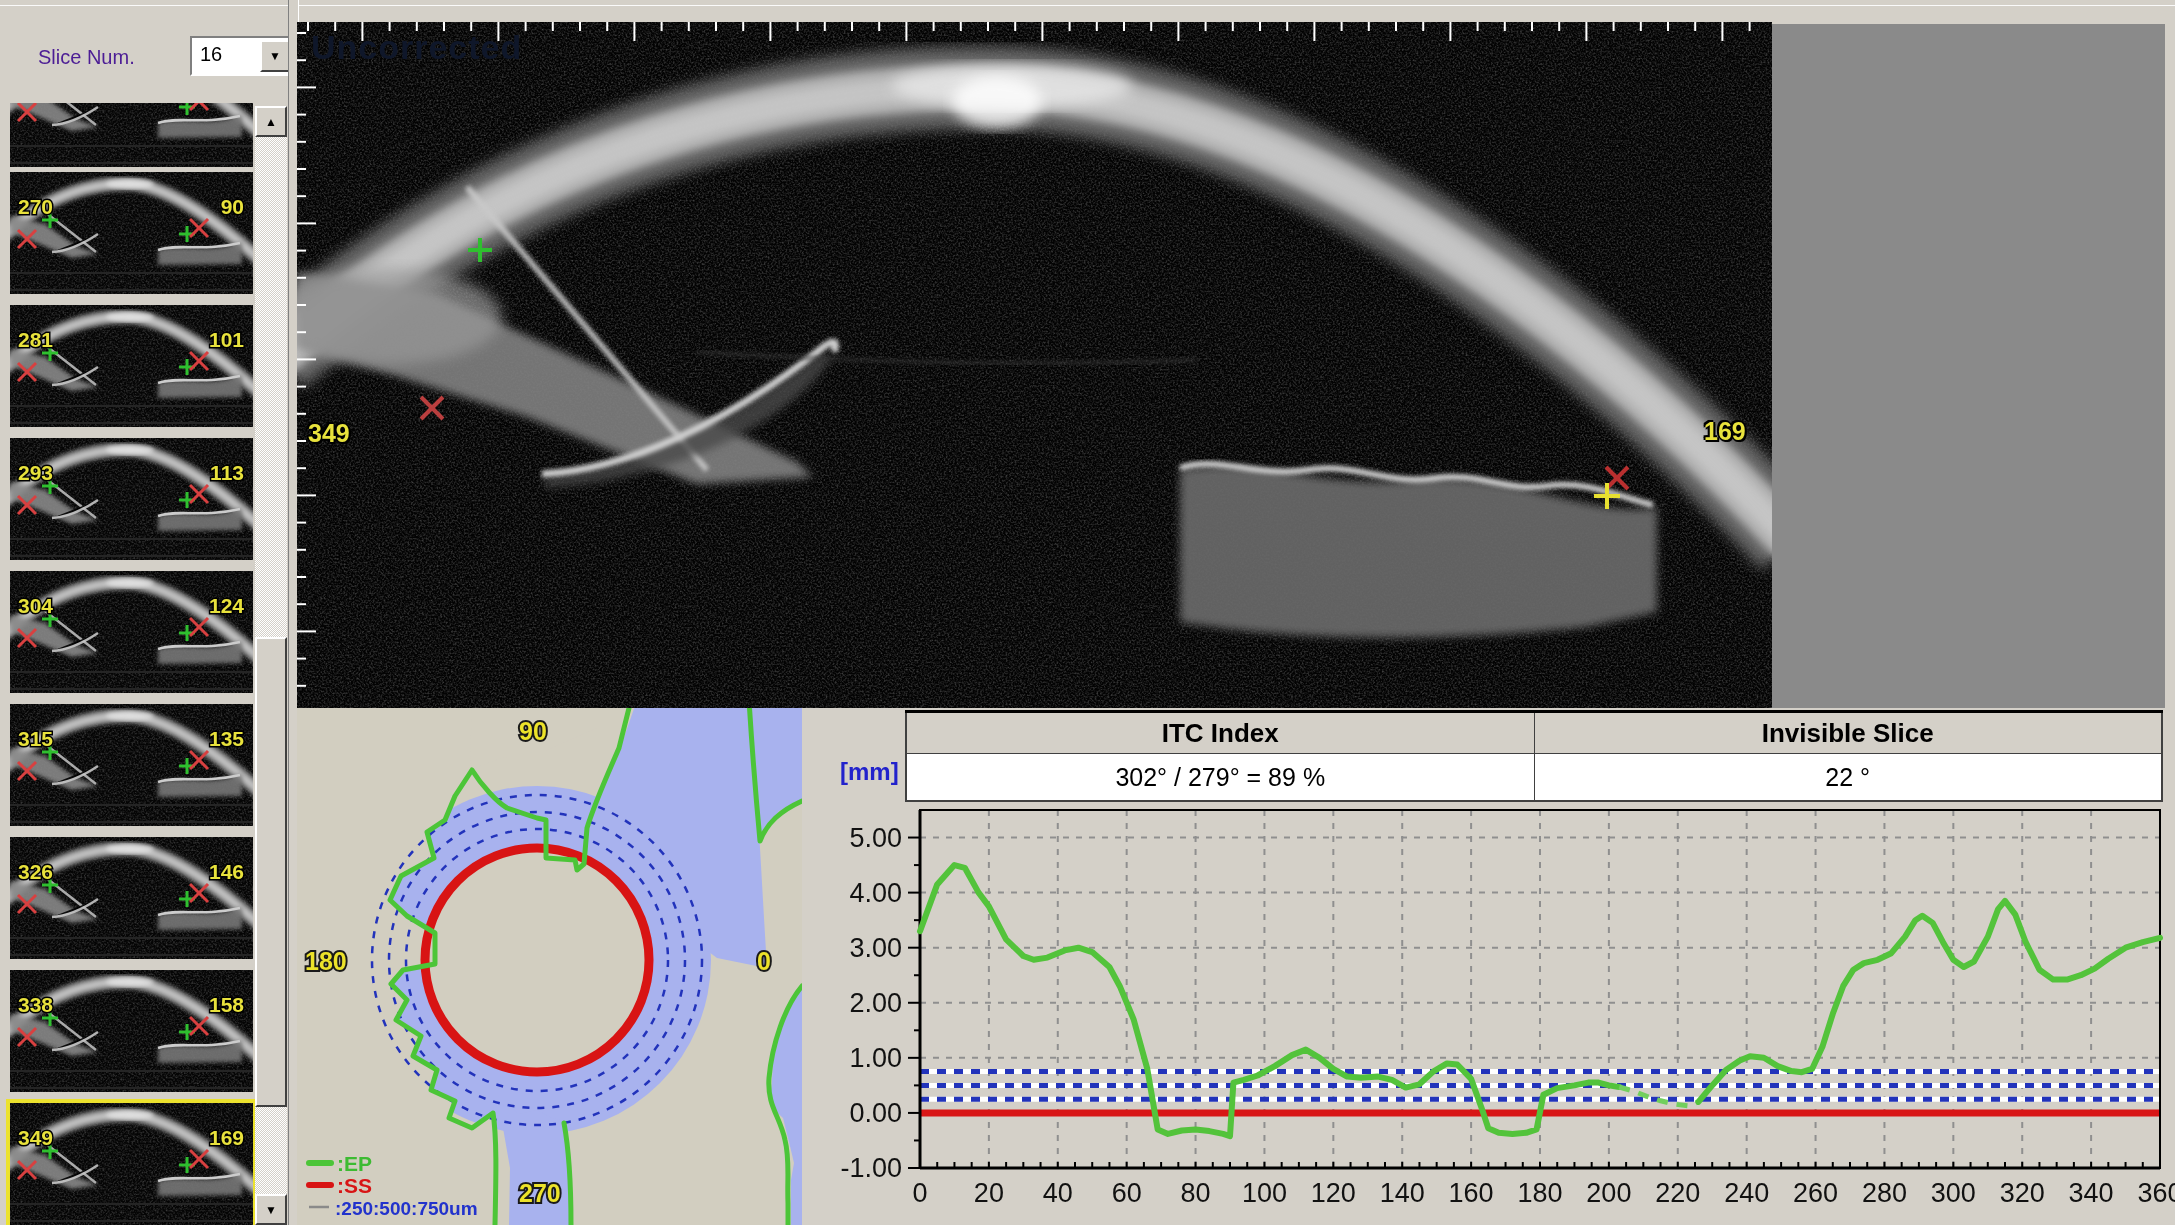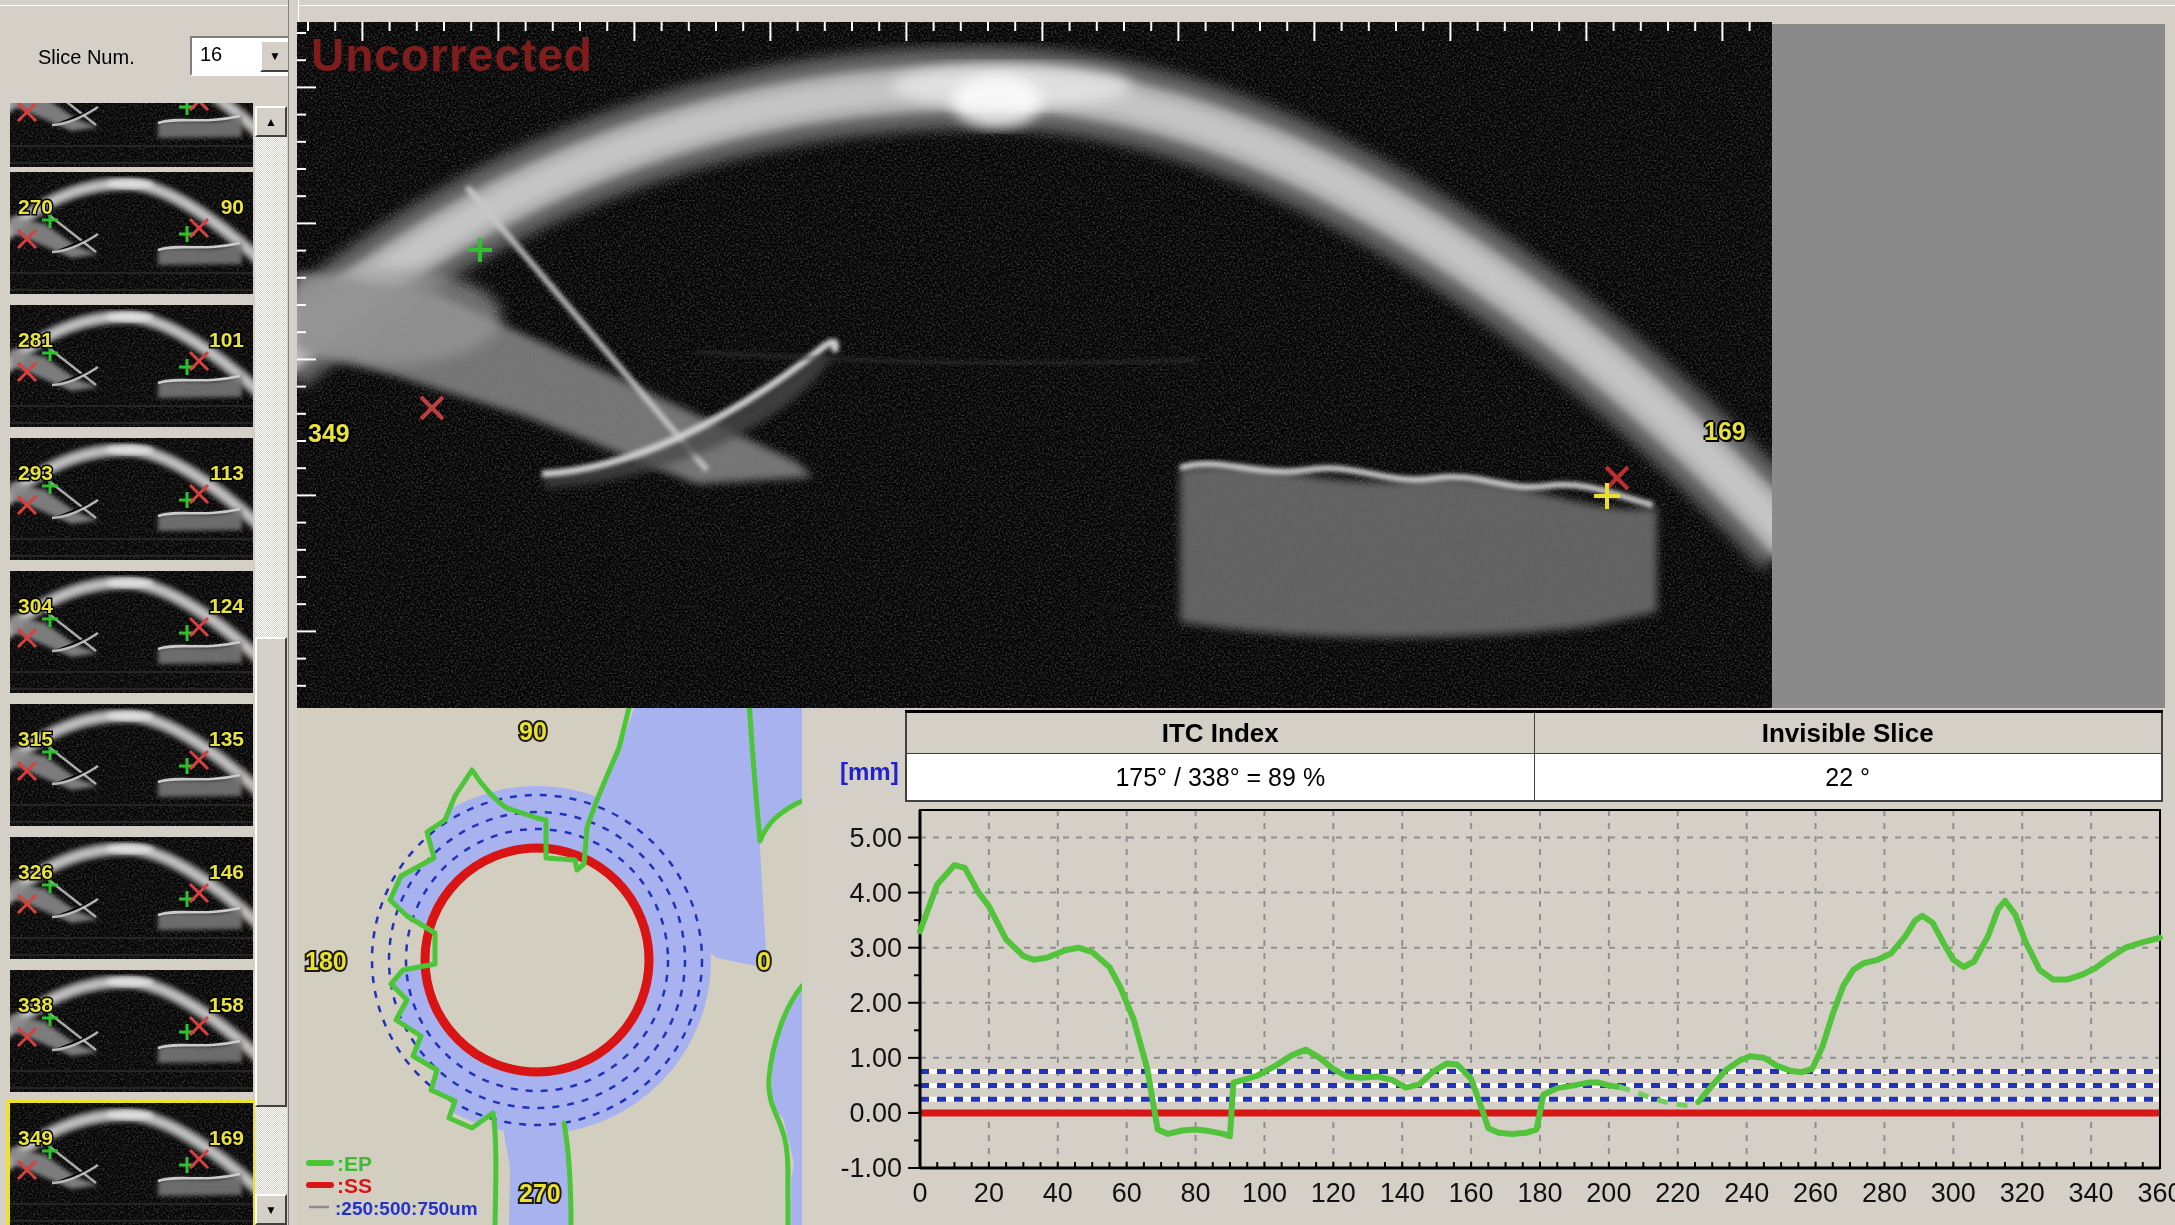--- a/index.html
+++ b/index.html
@@ -2,36 +2,36 @@
 <html><head>
 <meta charset="utf-8">
 <style>
   html,body{margin:0;padding:0;background:#6b6b6b;}
   #app{position:relative;width:2175px;height:1225px;background:#d4d0c8;overflow:hidden;
        font-family:"Liberation Sans",sans-serif;}
   .abs{position:absolute;}
   
   .inset{border-top:2px solid #7f7f7f;border-left:2px solid #7f7f7f;border-bottom:2px solid #ffffff;border-right:2px solid #ffffff;margin-left:40px;}
   .outset{border-top:2px solid #ffffff;border-left:2px solid #ffffff;border-bottom:2px solid #404040;border-right:2px solid #404040;background:#d4d0c8;}
-  #slice-label{left:38px;top:46px;font-size:20px;color:#000000;}
+  #slice-label{left:38px;top:46px;font-size:20px;color:#4c1d95;}
   #combo{left:150px;top:36px;width:100px;height:36px;background:#fff;}
   #combo-value{left:8px;top:5px;font-size:20px;color:#000;}
   #combo-btn{right:2px;top:2px;width:26px;height:28px;display:flex;align-items:center;justify-content:center;font-size:12px;color:#000;}
   .thumb-wrap{left:10px;width:243px;height:122px;background:#000;}
   .thumb-sel{box-shadow:0 0 0 4px #ece22e;}
   .thumb-partial{height:64px;overflow:hidden;}
   .thumb-partial svg{margin-top:-58px;display:block;}
   #scrollbar{left:255px;top:106px;width:32px;height:1119px;
      background:conic-gradient(#ffffff 25%,#d4d0c8 0 50%,#ffffff 0 75%,#d4d0c8 0) 0 0/2px 2px;}
   .sb-btn{left:0;width:28px;height:27px;display:flex;align-items:center;justify-content:center;font-size:12px;color:#000;}
   #sb-thumb{left:0;top:531px;width:28px;height:466px;}
   #divider{left:288px;top:0;width:9px;height:1225px;background:#d4d0c8;border-left:1px solid #808080;border-right:1px solid #ffffff;}
   #top-highlight{left:0;top:5px;width:2175px;height:1px;background:#fafafa;}
   #scan-wrap{left:297px;top:22px;width:1475px;height:686px;background:#000;}
-  #uncorrected{left:311px;top:28px;font-size:46px;font-weight:bold;color:#7f1d1d;letter-spacing:1px;}
+  #uncorrected{left:311px;top:28px;font-size:34px;font-weight:bold;color:#0f172a;letter-spacing:1px;}
   .scan-angle{font-size:25px;font-weight:bold;color:#e8e23c;
      text-shadow:-2px 0 #000,2px 0 #000,0 -2px #000,0 2px #000,2px 2px #000,-2px -2px #000;}
   #scan-angle-left{left:308px;top:419px;}
   #scan-angle-right{left:1704px;top:417px;}
   #gray-area{left:1772px;top:24px;width:393px;height:684px;background:#8a8a8a;}
   #map-wrap{left:297px;top:708px;width:505px;height:517px;}
   #mm-label{left:840px;top:758px;font-size:24px;font-weight:bold;color:#2222cc;}
   #itc-table{left:905px;top:710px;width:1258px;border:2px solid #404040;border-top:3px solid #000;background:#3b82f6;border-collapse:collapse;}
   #itc-table th{background:#d4d0c8;font-size:26px;font-weight:bold;color:#000;height:38px;border:1px solid #404040;width:50%;}
   #itc-table td{background:#fff;font-size:25px;color:#000;height:44px;text-align:center;border:1px solid #404040;}
@@ -551,21 +551,21 @@
   </div>
 
   <div id="mm-label" class="abs">[mm]</div>
   <table id="itc-table" class="abs">
     <tbody>
         <tr>
       <th>ITC Index</th>
       <th>Invisible Slice</th>
     </tr>
     <tr>
-      <td>175° / 338° = 89 %</td>
+      <td>302° / 279° = 89 %</td>
       <td>22 °</td>
     </tr>
   </tbody>
     </table>
 
   <div id="chart-wrap" class="abs"><svg width="1345" height="435" viewBox="0 0 1345 435">
         <rect x="90" y="20" width="1240" height="358" fill="#d4d0c8"></rect>
         <line x1="90" y1="47.53846153846155" x2="1330" y2="47.53846153846155" stroke="#8f8f8f" stroke-width="2" stroke-dasharray="6 7"></line>
         <line x1="90" y1="102.61538461538464" x2="1330" y2="102.61538461538464" stroke="#8f8f8f" stroke-width="2" stroke-dasharray="6 7"></line>
         <line x1="90" y1="157.69230769230768" x2="1330" y2="157.69230769230768" stroke="#8f8f8f" stroke-width="2" stroke-dasharray="6 7"></line>

